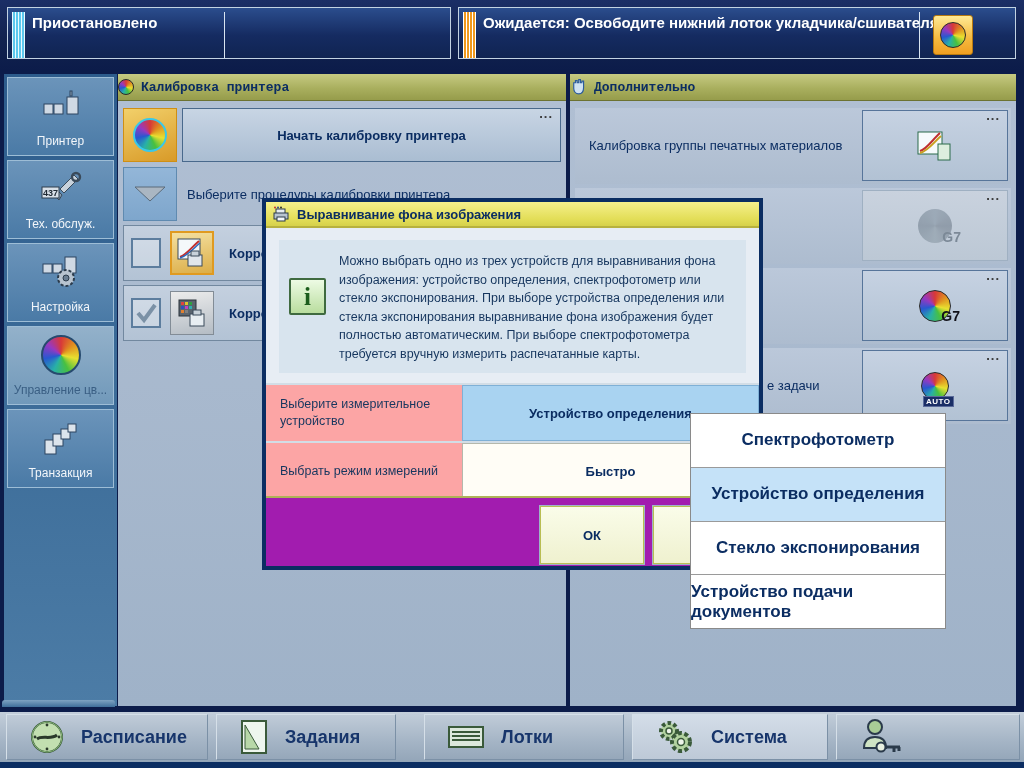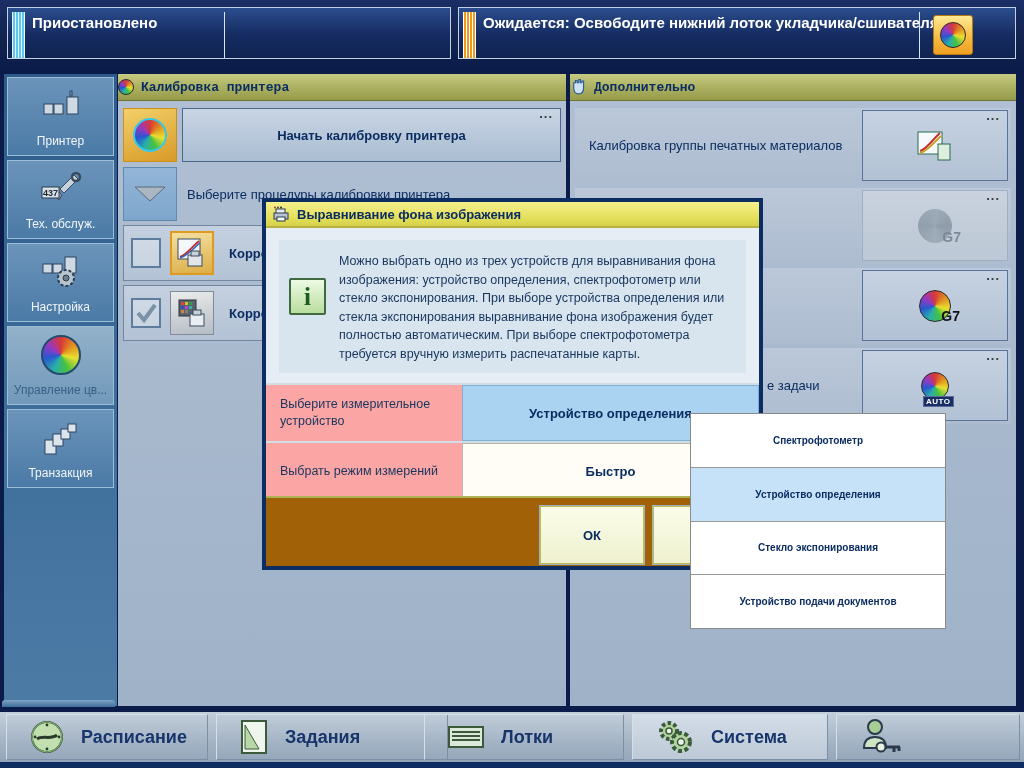--- a/index.html
+++ b/index.html
@@ -111,46 +111,46 @@
   .dlgrow { display:flex; height:58px; border-top:2px solid #d2dde6; background:#fca5a5; }
   .dlgrow .cell-l { width:196px; padding-left:14px; display:flex; align-items:center;
     color:#16365e; font-size:12.5px; line-height:1.35; }
   .valbox { flex:1; position:relative; display:flex; align-items:center; justify-content:center;
     color:#0b2d62; font-size:13px; font-weight:bold; }
   .valbox.blue { background:#a9d3f1; border:1px solid #7fb0d6; }
   .valbox.white { background:#fffdf6; border:1px solid #b4b8ac; }
   .valbox::after { content:""; position:absolute; right:2px; bottom:2px;
     border-style:solid; border-width:0 0 10px 10px; border-color:transparent transparent #3d5b7d transparent; }
   #dlg-footer { position:absolute; left:0; bottom:0; width:100%; height:70px;
-    background:#a16207; border-top:2px solid #aeb257; }
+    background:#a21caf; border-top:2px solid #aeb257; }
   .dlgbtn { position:absolute; top:8px; width:104px; height:58px; border:1px solid #b9bd52;
     outline:1px solid #9db4c8; background:linear-gradient(180deg,#fafce9 0%,#eff1cf 100%);
     color:#0b2d62; font-size:13px; font-weight:bold;
     display:flex; align-items:center; justify-content:center; }
   #btn-ok { left:274px; }
   #btn-cancel { left:387px; }
 
   
   #dropdown { left:690px; top:413px; width:256px; height:216px; z-index:20;
     background:#ffffff; border:1px solid #8a8a8a; display:flex; flex-direction:column; }
   .ddi { flex:1; display:flex; align-items:center; justify-content:center;
-    color:#0b2d62; font-size:10px; font-weight:bold; border-bottom:1px solid #9a9a9a; }
+    color:#0b2d62; font-size:17px; font-weight:bold; border-bottom:1px solid #9a9a9a; }
   .ddi:last-child { border-bottom:none; }
   .ddi.selected { background:#c5e2f8; }
 
   
   #bottomnav { left:0; top:712px; width:1024px; height:50px;
     background:linear-gradient(180deg,#c3ceda 0%,#a4b4c5 60%,#93a5b8 100%); }
   .navbtn { position:absolute; top:2px; height:46px; border:1px solid;
     border-color:#d5dfe8 #7b90a6 #7b90a6 #d5dfe8;
     display:flex; align-items:center; gap:16px; padding-left:22px; }
   .navbtn .lbl { color:#17356b; font-size:18px; font-weight:bold; }
   .navbtn.selected { background:linear-gradient(180deg,#d3dde8 0%,#bdc9d7 100%); }
   #nav-schedule { left:6px;  width:202px; }
-  #nav-jobs     { left:216px; width:232px; }
+  #nav-jobs     { left:216px; width:180px; }
   #nav-trays    { left:424px; width:200px; }
   #nav-system   { left:632px; width:196px; }
   #nav-login    { left:836px; width:184px; }
   #bottomstrip { left:0; top:762px; width:1024px; height:6px; background:#0b2d62; }
   #sidebar-foot { left:2px; top:700px; width:113px; height:7px;
     background:linear-gradient(180deg,#7fa3c2,#3f6f9b); border-radius:3px 3px 0 0; }
 </style>
 </head>
 <body>
 

